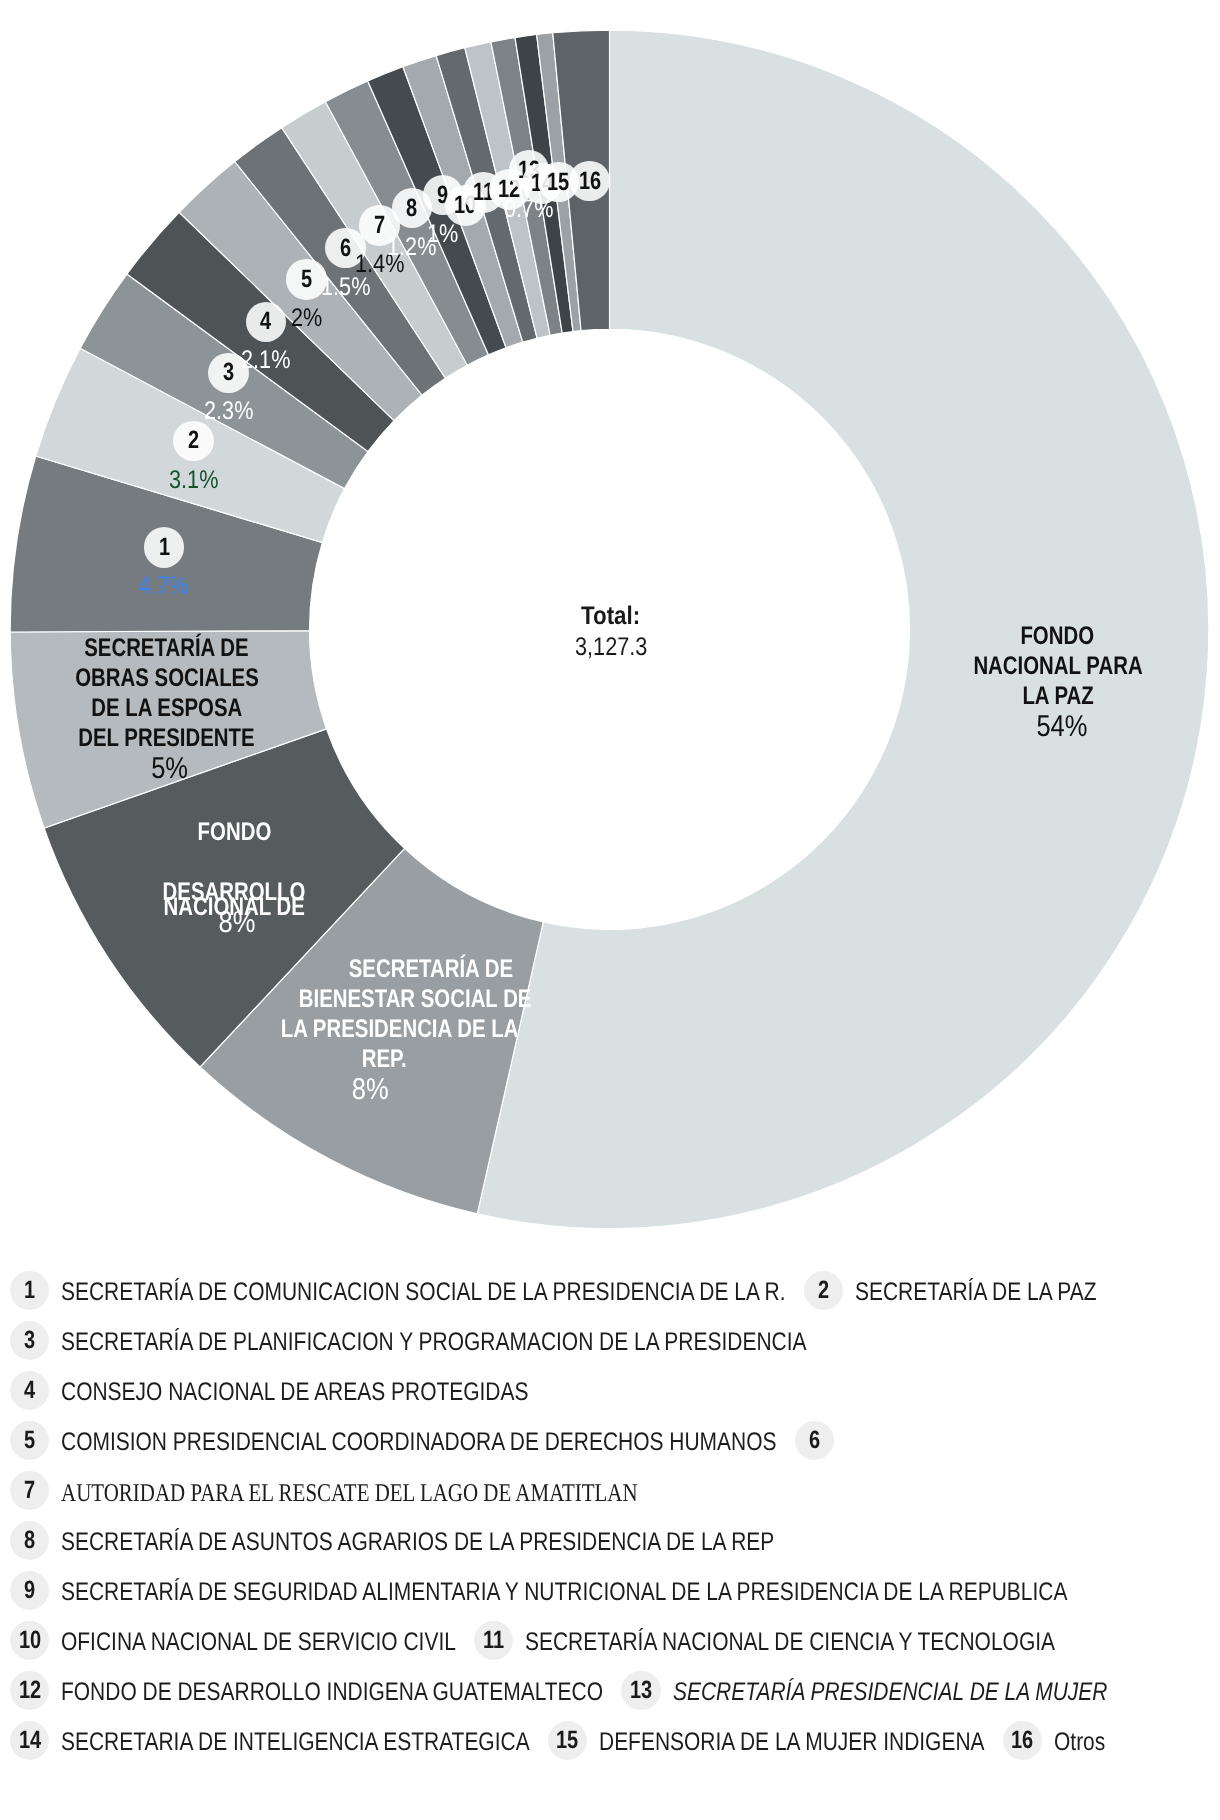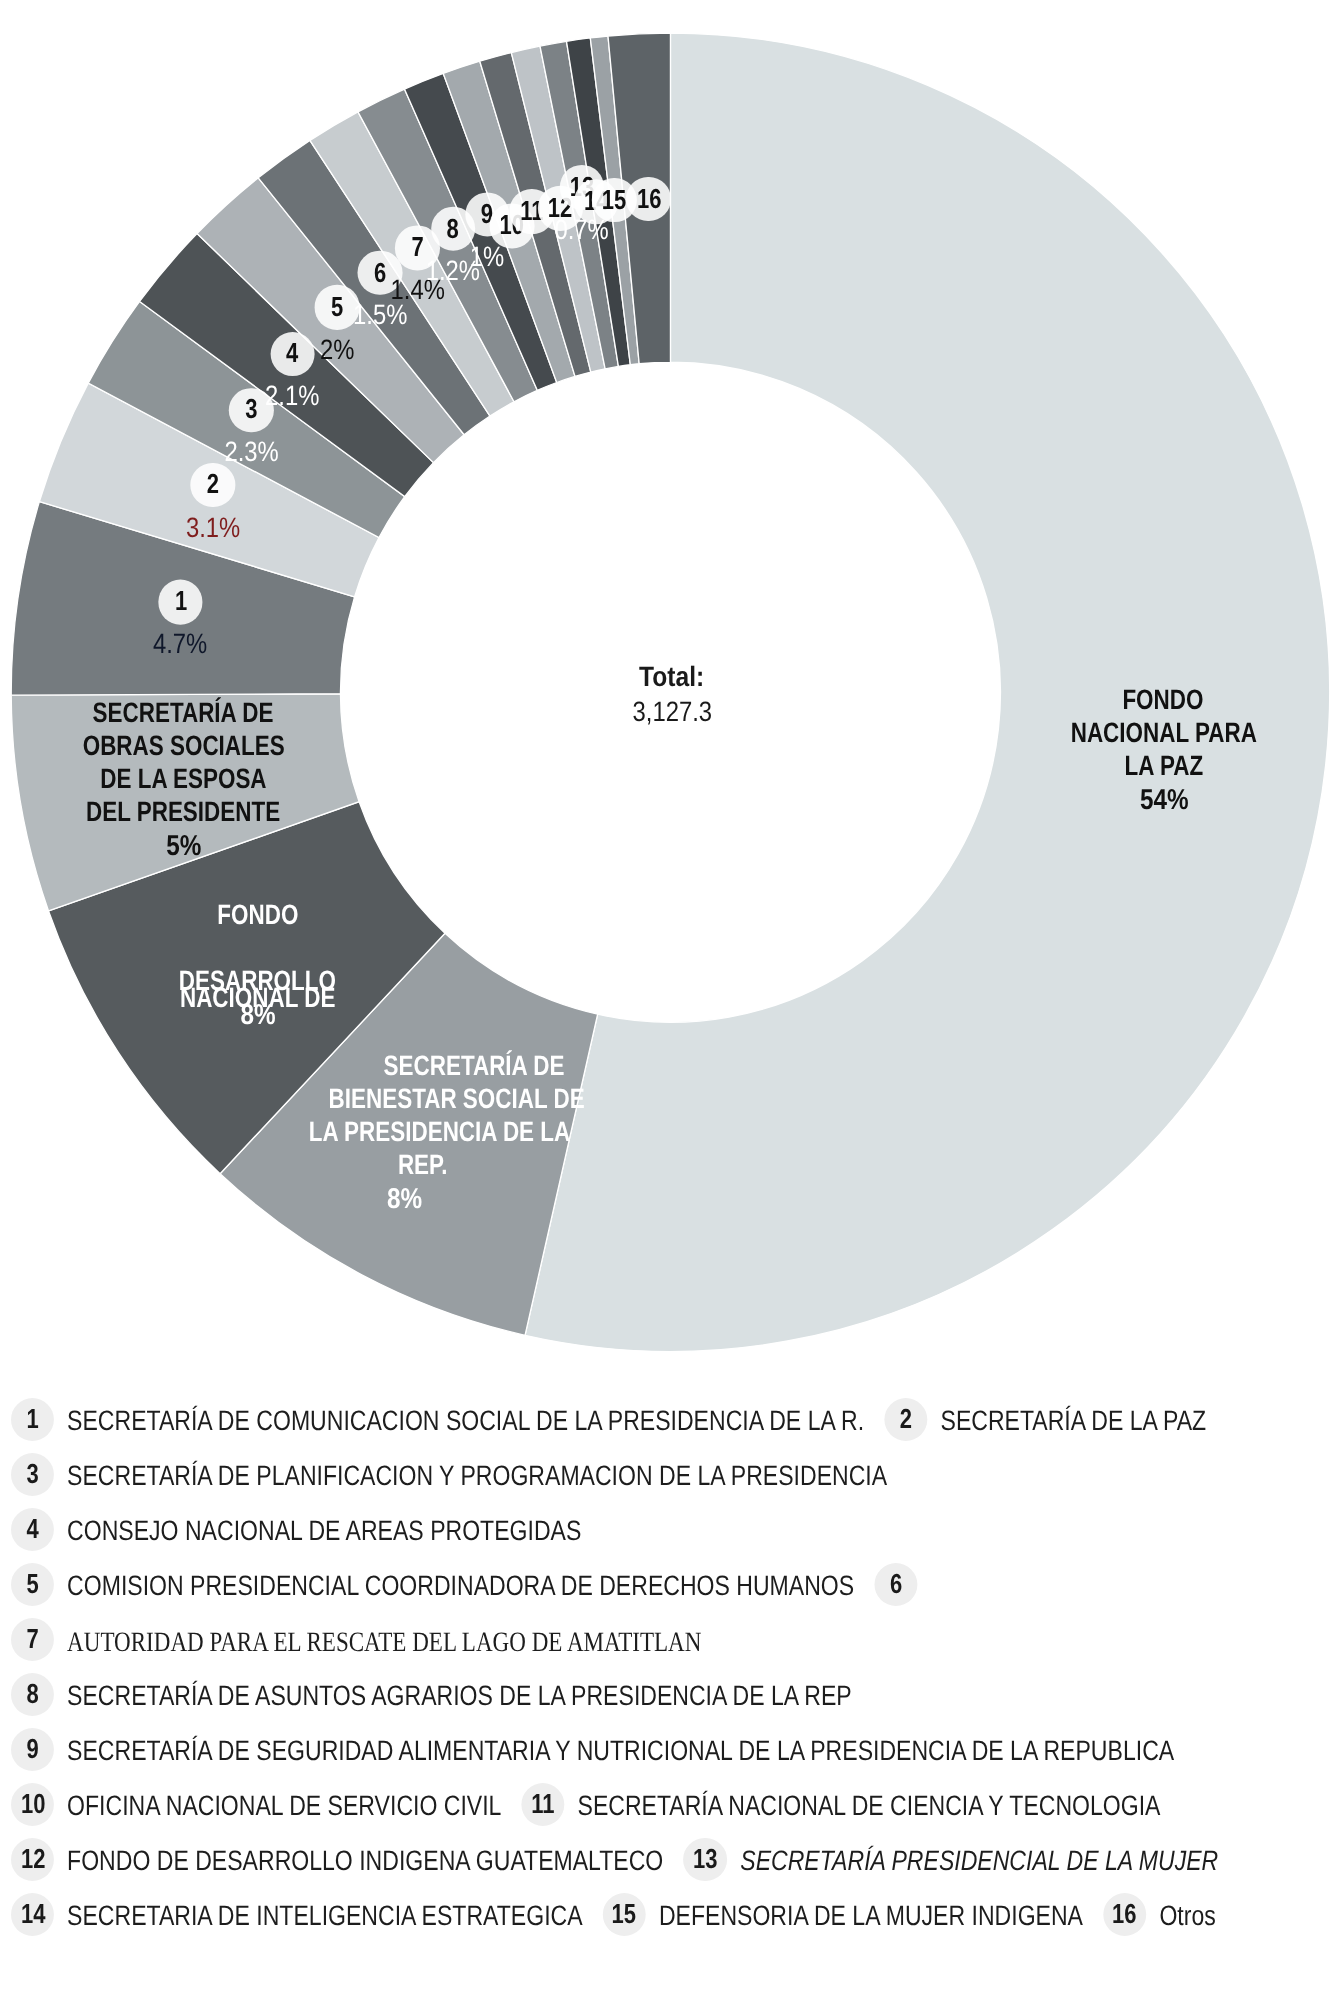--- a/index.html
+++ b/index.html
@@ -11,21 +11,21 @@
   #page{position:relative;width:1220px;height:1820px;overflow:hidden;background:#fff;}
   #labels,#legend,#center-label{will-change:transform;}
   #donut{position:absolute;left:0;top:0;width:1220px;height:1260px;}
   .sq{display:inline-block;transform-origin:0 50%;white-space:nowrap;}
   .sqw{display:inline-block;overflow:visible;vertical-align:top;}
 
   .slice-label{position:absolute;transform:translate(-50%,-50%);text-align:center;
                pointer-events:none;white-space:nowrap;}
   .slice-label .ln{font-weight:bold;font-size:25.5px;line-height:29.9px;height:29.9px;}
   .slice-label .ln .sq{transform:scaleX(0.80);}
-  .slice-label .pc{font-weight:700;font-size:26px;line-height:29.9px;height:29.9px;}
+  .slice-label .pc{font-weight:400;font-size:30px;line-height:29.9px;height:29.9px;}
   .slice-label .pc .sq{transform:scaleX(0.85);}
 
   .badge-group{position:absolute;transform:translate(-50%,calc(-50% - 2.7px));text-align:center;width:140px;}
   .badge{width:40.5px;height:40.5px;border-radius:50%;
          display:flex;align-items:center;justify-content:center;
          font-weight:bold;font-size:25px;color:#111;margin:0 auto 4.4px;line-height:1;}
   .badge .sq{transform:scaleX(0.80);}
   .badge-pct{font-size:25.5px;line-height:29.9px;height:29.9px;font-weight:400;}
   .badge-pct .sq{transform:scaleX(0.85);}
 
@@ -95,27 +95,27 @@
         <div class="ln"><span class="sqw" style="width: 164.35px; height: 30px;"><span class="sq">SECRETARÍA DE</span></span></div>
         <div class="ln"><span class="sqw" style="width: 183.625px; height: 30px;"><span class="sq">OBRAS SOCIALES</span></span></div>
         <div class="ln"><span class="sqw" style="width: 151.137px; height: 30px;"><span class="sq">DE LA ESPOSA</span></span></div>
         <div class="ln"><span class="sqw" style="width: 176.463px; height: 30px;"><span class="sq">DEL PRESIDENTE</span></span></div>
         <div class="pc"><span class="sqw" style="width: 31.3305px; height: 30px;"><span class="sq">5%</span></span></div>
       </div>
       <div class="badge-group" style="left: 164.191px; top: 567.345px;">
         <div class="badge" style="background: rgba(255, 255, 255, 0.88);">
           <span class="sqw" style="width: 11.125px; height: 25px;"><span class="sq">1</span></span>
         </div>
-        <div class="badge-pct" style="color: #0f172a;"><span class="sqw" style="width: 49.4062px; height: 30px;"><span class="sq">4.7%</span></span></div>
+        <div class="badge-pct" style="color: #3b82f6;"><span class="sqw" style="width: 49.4062px; height: 30px;"><span class="sq">4.7%</span></span></div>
       </div>
       <div class="badge-group" style="left: 193.43px; top: 460.726px;">
         <div class="badge" style="background: rgba(255, 255, 255, 0.88);">
           <span class="sqw" style="width: 11.125px; height: 25px;"><span class="sq">2</span></span>
         </div>
-        <div class="badge-pct" style="color: #7f1d1d;"><span class="sqw" style="width: 49.4062px; height: 30px;"><span class="sq">3.1%</span></span></div>
+        <div class="badge-pct" style="color: #14532d;"><span class="sqw" style="width: 49.4062px; height: 30px;"><span class="sq">3.1%</span></span></div>
       </div>
       <div class="badge-group" style="left: 228.571px; top: 392.582px;">
         <div class="badge" style="background: rgba(255, 255, 255, 0.88);">
           <span class="sqw" style="width: 11.125px; height: 25px;"><span class="sq">3</span></span>
         </div>
         <div class="badge-pct" style="color: rgb(255, 255, 255);"><span class="sqw" style="width: 49.4062px; height: 30px;"><span class="sq">2.3%</span></span></div>
       </div>
       <div class="badge-group" style="left: 265.944px; top: 341.514px;">
         <div class="badge" style="background: rgba(255, 255, 255, 0.88);">
           <span class="sqw" style="width: 11.125px; height: 25px;"><span class="sq">4</span></span>

